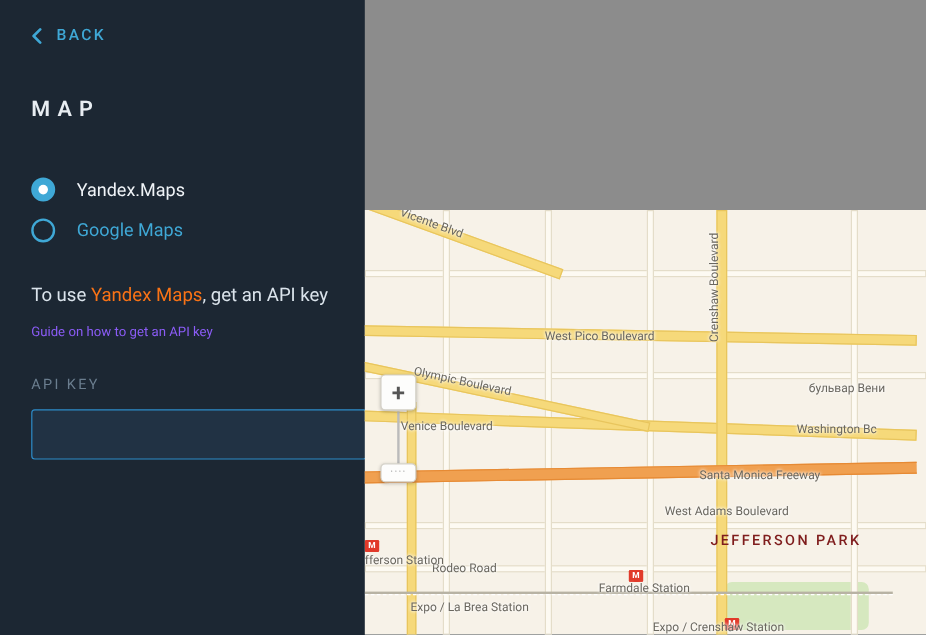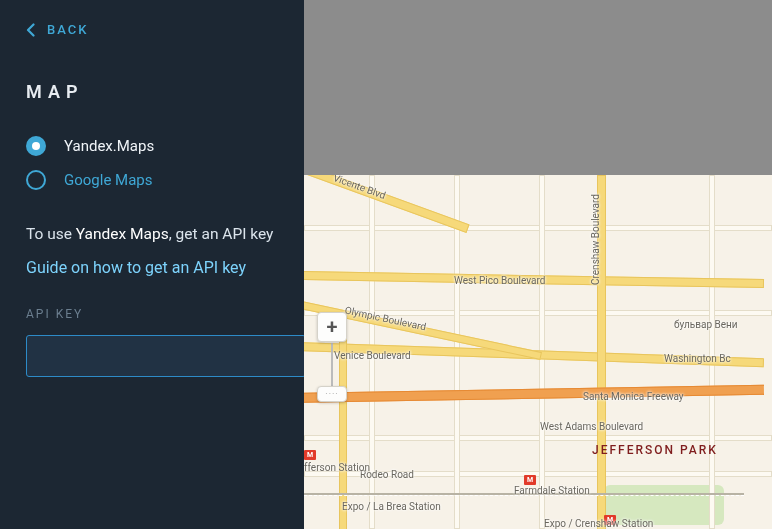--- a/index.html
+++ b/index.html
@@ -41,21 +41,21 @@
       font-weight: 500;
     }
     .title {
       color: #e8edf2;
       font-size: 18px;
       font-weight: 600;
       letter-spacing: 6px;
       margin-top: 44px;
     }
     .radio-group {
-      margin-top: 34px;
+      margin-top: 46px;
     }
     .radio-item {
       display: flex;
       align-items: center;
       gap: 18px;
       margin-bottom: 14px;
       cursor: pointer;
     }
     .radio-outer {
       width: 20px;
@@ -85,27 +85,27 @@
     .radio-label.unselected {
       color: #3fa8d6;
     }
     .help-text {
       margin-top: 32px;
       font-size: 15.5px;
       line-height: 1.55;
       color: #dbe4ec;
     }
     .help-link {
-      color: #ffffff;
+      color: #f97316;
       cursor: pointer;
     }
     .guide-link {
       margin-top: 12px;
-      font-size: 16px;
-      color: #7dd3fc;
+      font-size: 11px;
+      color: #8b5cf6;
       cursor: pointer;
     }
     .field-label {
       margin-top: 30px;
       font-size: 12px;
       letter-spacing: 2px;
       color: #6b7e8f;
     }
     .api-input {
       margin-top: 14px;
@@ -313,25 +313,25 @@
     <div class="metro-marker" style="left:300px;top:340px;">M</div>
 
     <div class="map-label" style="left:28px;top:6px;transform:rotate(20deg);">Vicente Blvd</div>
     <div class="map-label" style="left:150px;top:100px;">West Pico Boulevard</div>
     <div class="map-label" style="left:30px;top:175px;">Venice Boulevard</div>
     <div class="map-label" style="left:40px;top:138px;transform:rotate(12deg);">Olympic Boulevard</div>
     <div class="map-label" style="left:243px;top:216px;padding-left:36px;">Santa Monica Freeway</div>
     <div class="map-label" style="left:360px;top:178px;">Washington Bc</div>
     <div class="map-label" style="left:286px;top:110px;transform:rotate(-90deg);transform-origin:left top;">Crenshaw Boulevard</div>
     <div class="map-label" style="left:370px;top:144px;">бульвар Вени</div>
-    <div class="map-label" style="left:236px;top:246px;">West Adams Boulevard</div>
+    <div class="map-label" style="left:250px;top:246px;">West Adams Boulevard</div>
     <div class="map-label" style="left:56px;top:294px;text-align:right;">Rodeo Road</div>
     <div class="district-label" style="left:288px;top:268px;">JEFFERSON PARK</div>
     <div class="map-label" style="left:0px;top:287px;">fferson Station</div>
-    <div class="map-label" style="left:210px;top:310px;">Farmdale Station</div>
+    <div class="map-label" style="left:195px;top:310px;">Farmdale Station</div>
     <div class="map-label" style="left:38px;top:326px;">Expo / La Brea Station</div>
     <div class="map-label" style="left:200px;top:343px;margin-left:40px;">Expo / Crenshaw Station</div>
 
     <div class="zoom-slider-track"></div>
     <div class="zoom-controls">
       <div class="zoom-btn">+</div>
       <div class="ruler-btn">····</div>
     </div>
   </div>
 </div>

